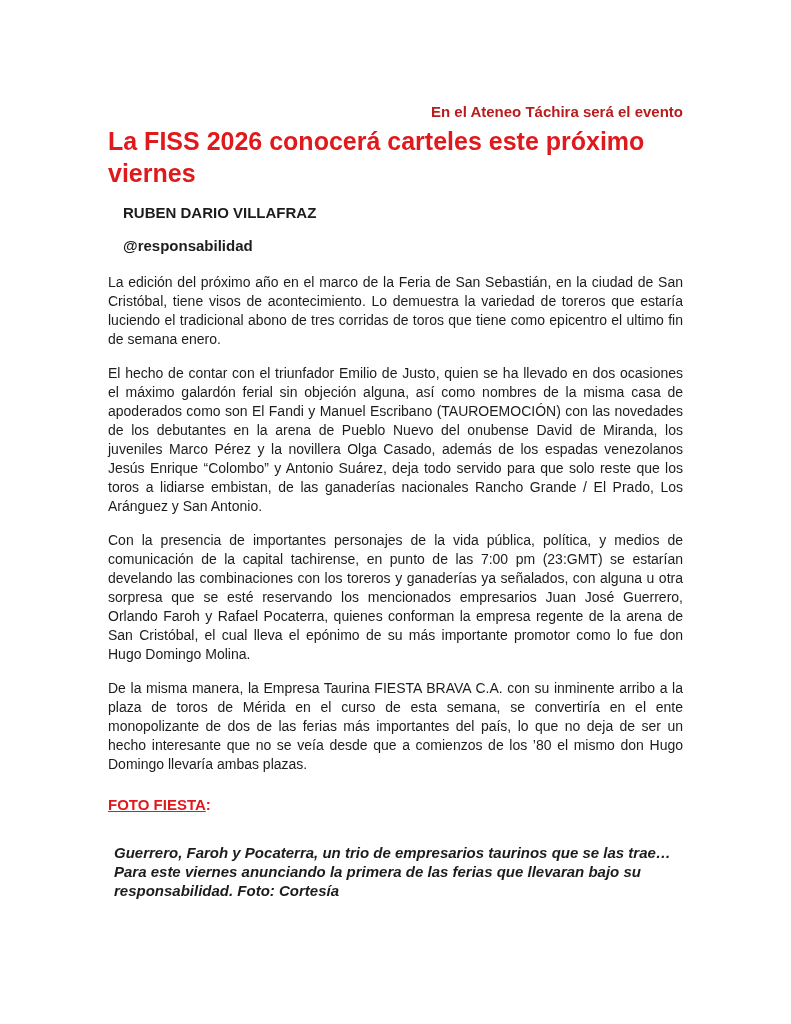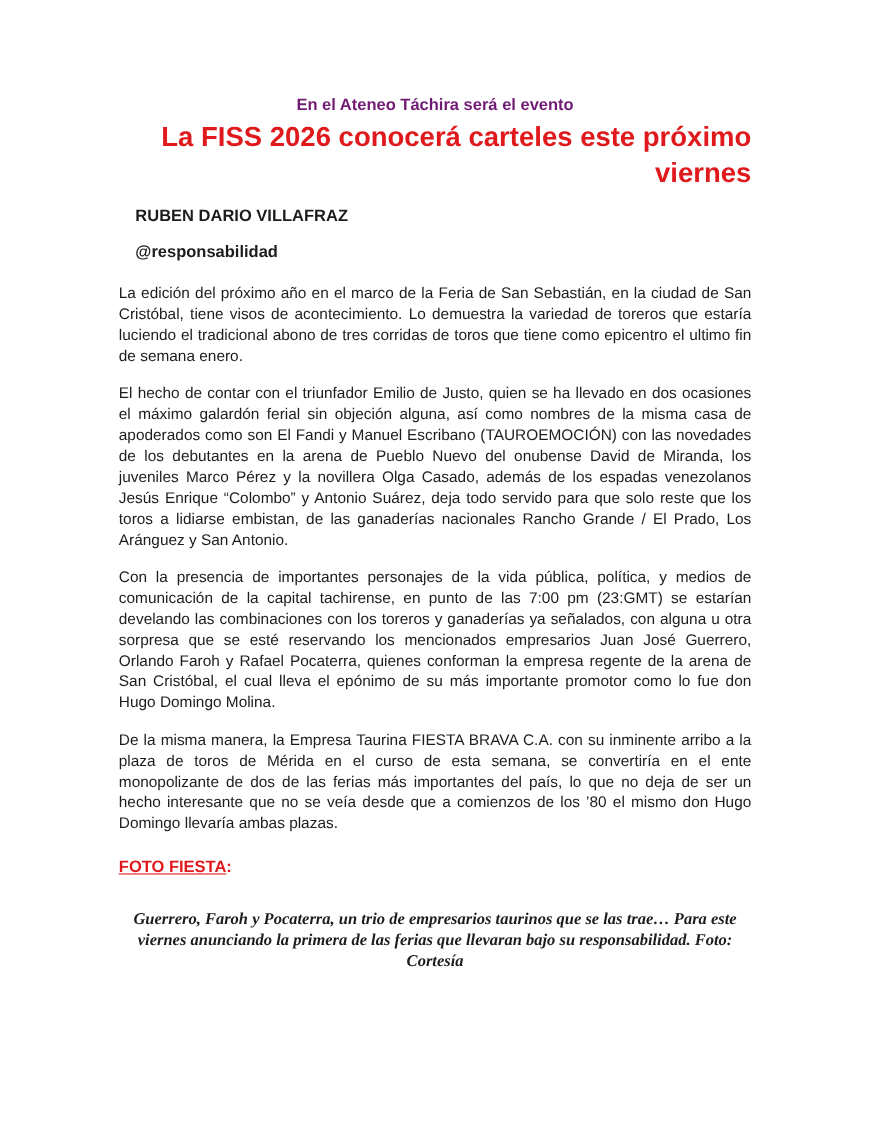--- a/index.html
+++ b/index.html
@@ -12,29 +12,29 @@
     width: 791px;
     height: 1024px;
     background: #ffffff;
     box-sizing: border-box;
     padding: 86px 108px 0 108px;
     font-family: "Liberation Sans", "DejaVu Sans", sans-serif;
     color: #1c1c1c;
     overflow: hidden;
   }
   .kicker {
-    text-align: center;
+    text-align: right;
     font-weight: bold;
     font-size: 15px;
     line-height: 20px;
-    color: #701a75;
-    margin: 0 0 3px 0;
+    color: #b91c1c;
+    margin: 16px 0 3px 0;
   }
   .headline {
-    text-align: right;
+    text-align: left;
     font-weight: bold;
     font-size: 25px;
     line-height: 32px;
     color: #e0191d;
     margin: 0 0 14px 0;
   }
   .byline {
     font-weight: bold;
     font-size: 15px;
     line-height: 18px;
@@ -54,24 +54,22 @@
     margin: 22px 0 0 0;
   }
   .foto-leyenda .label-underlined {
     text-decoration: underline;
   }
   .photo-caption {
     font-size: 15px;
     line-height: 19px;
     font-weight: bold;
     font-style: italic;
-    text-align: center;
     margin: 30px 0 0 0;
     padding: 0 6px;
-    font-family: Liberation Serif, serif;
   }
 </style>
 </head>
 <body>
 
 <div class="page">
 
   <p class="kicker">En el Ateneo Táchira será el evento</p>
 
   <h1 class="headline">La FISS 2026 conocerá carteles este próximo viernes</h1>

